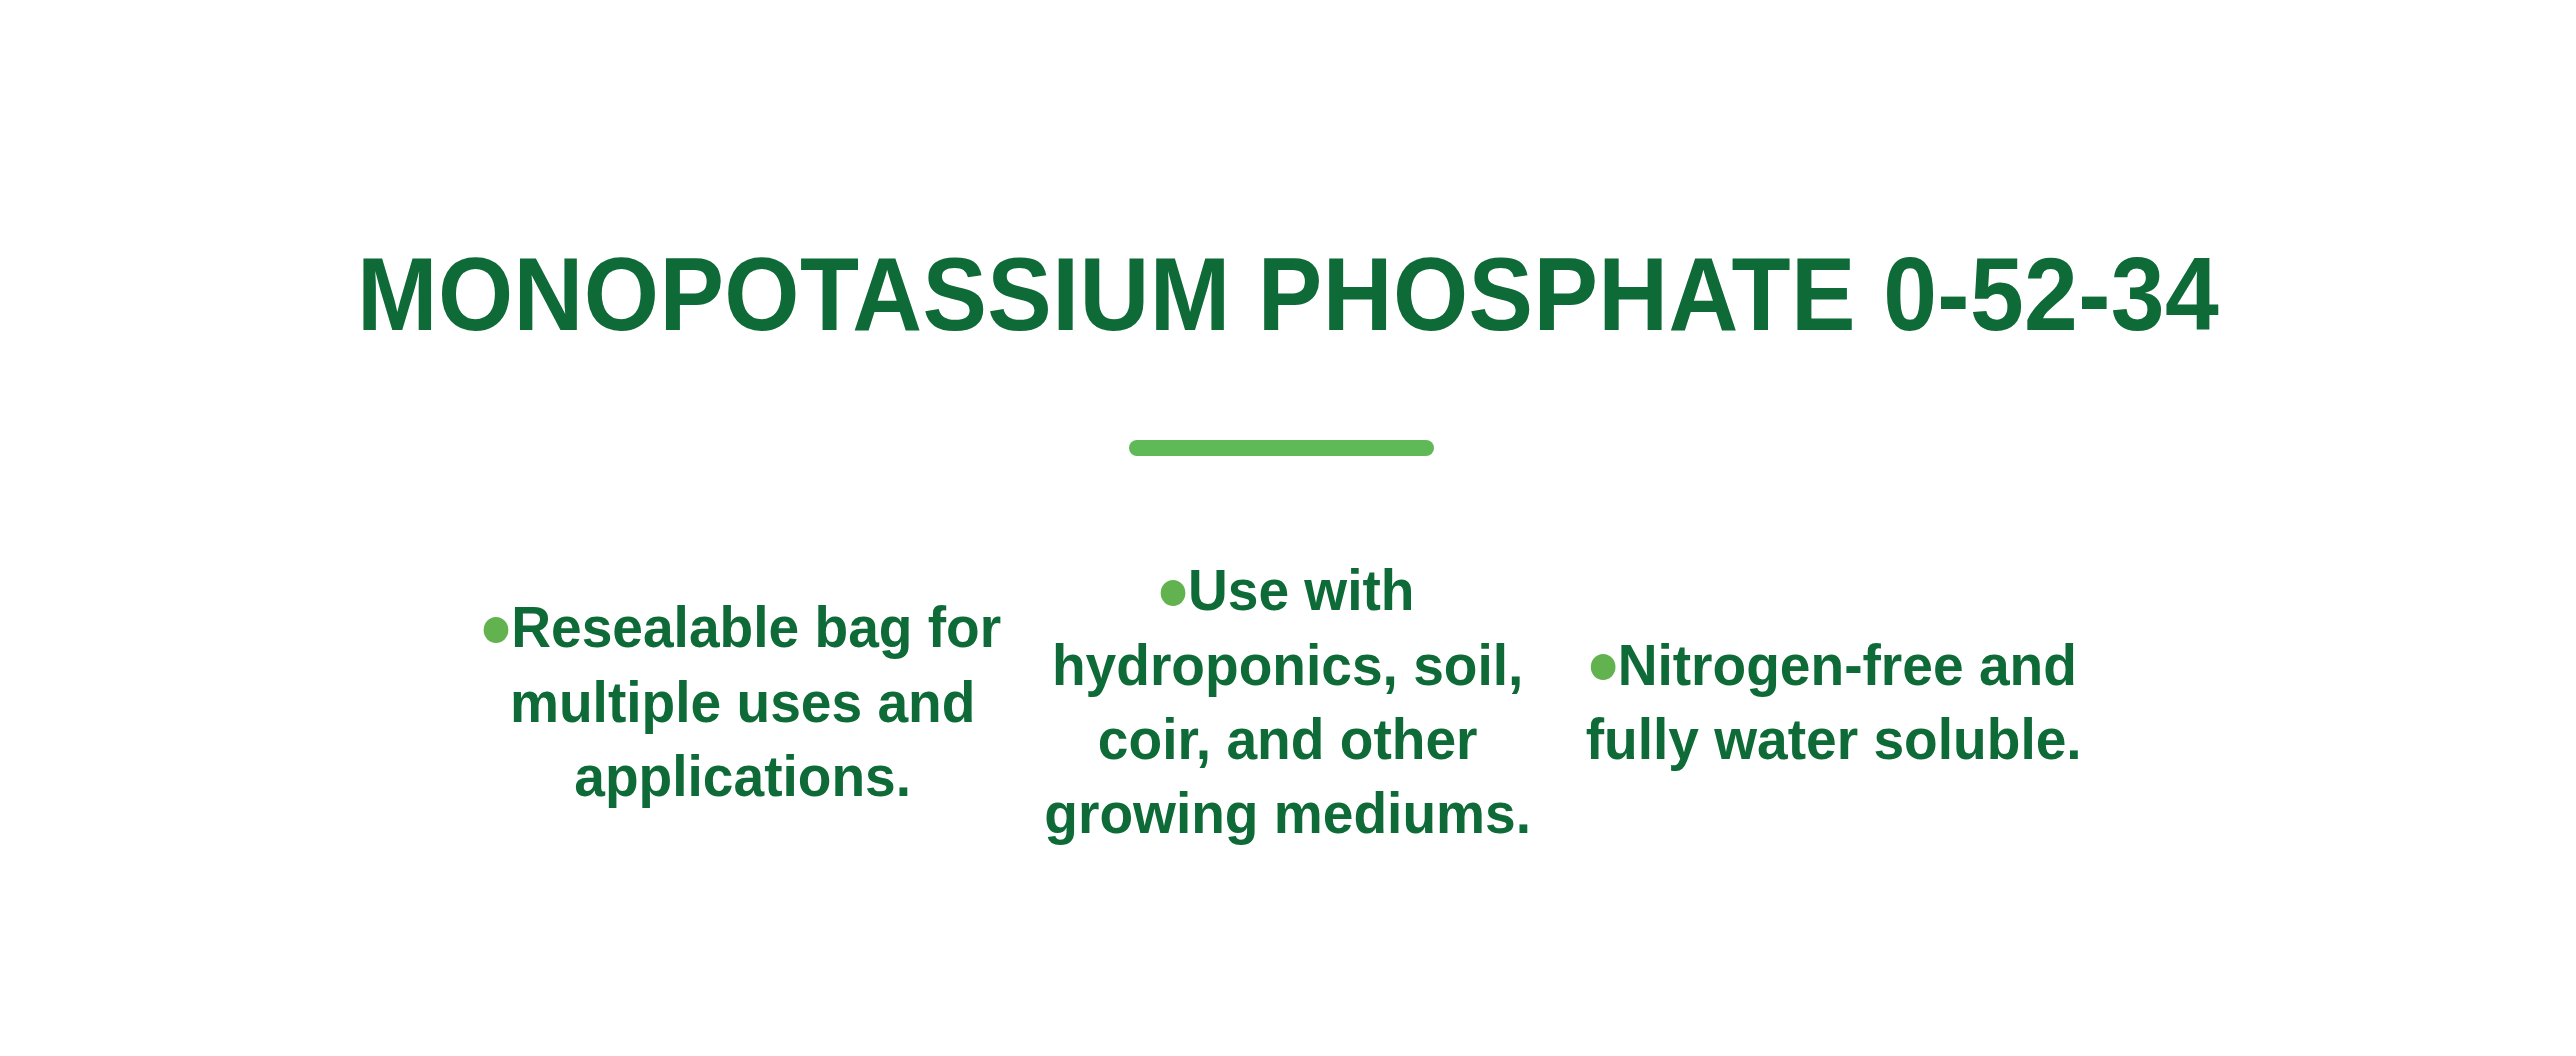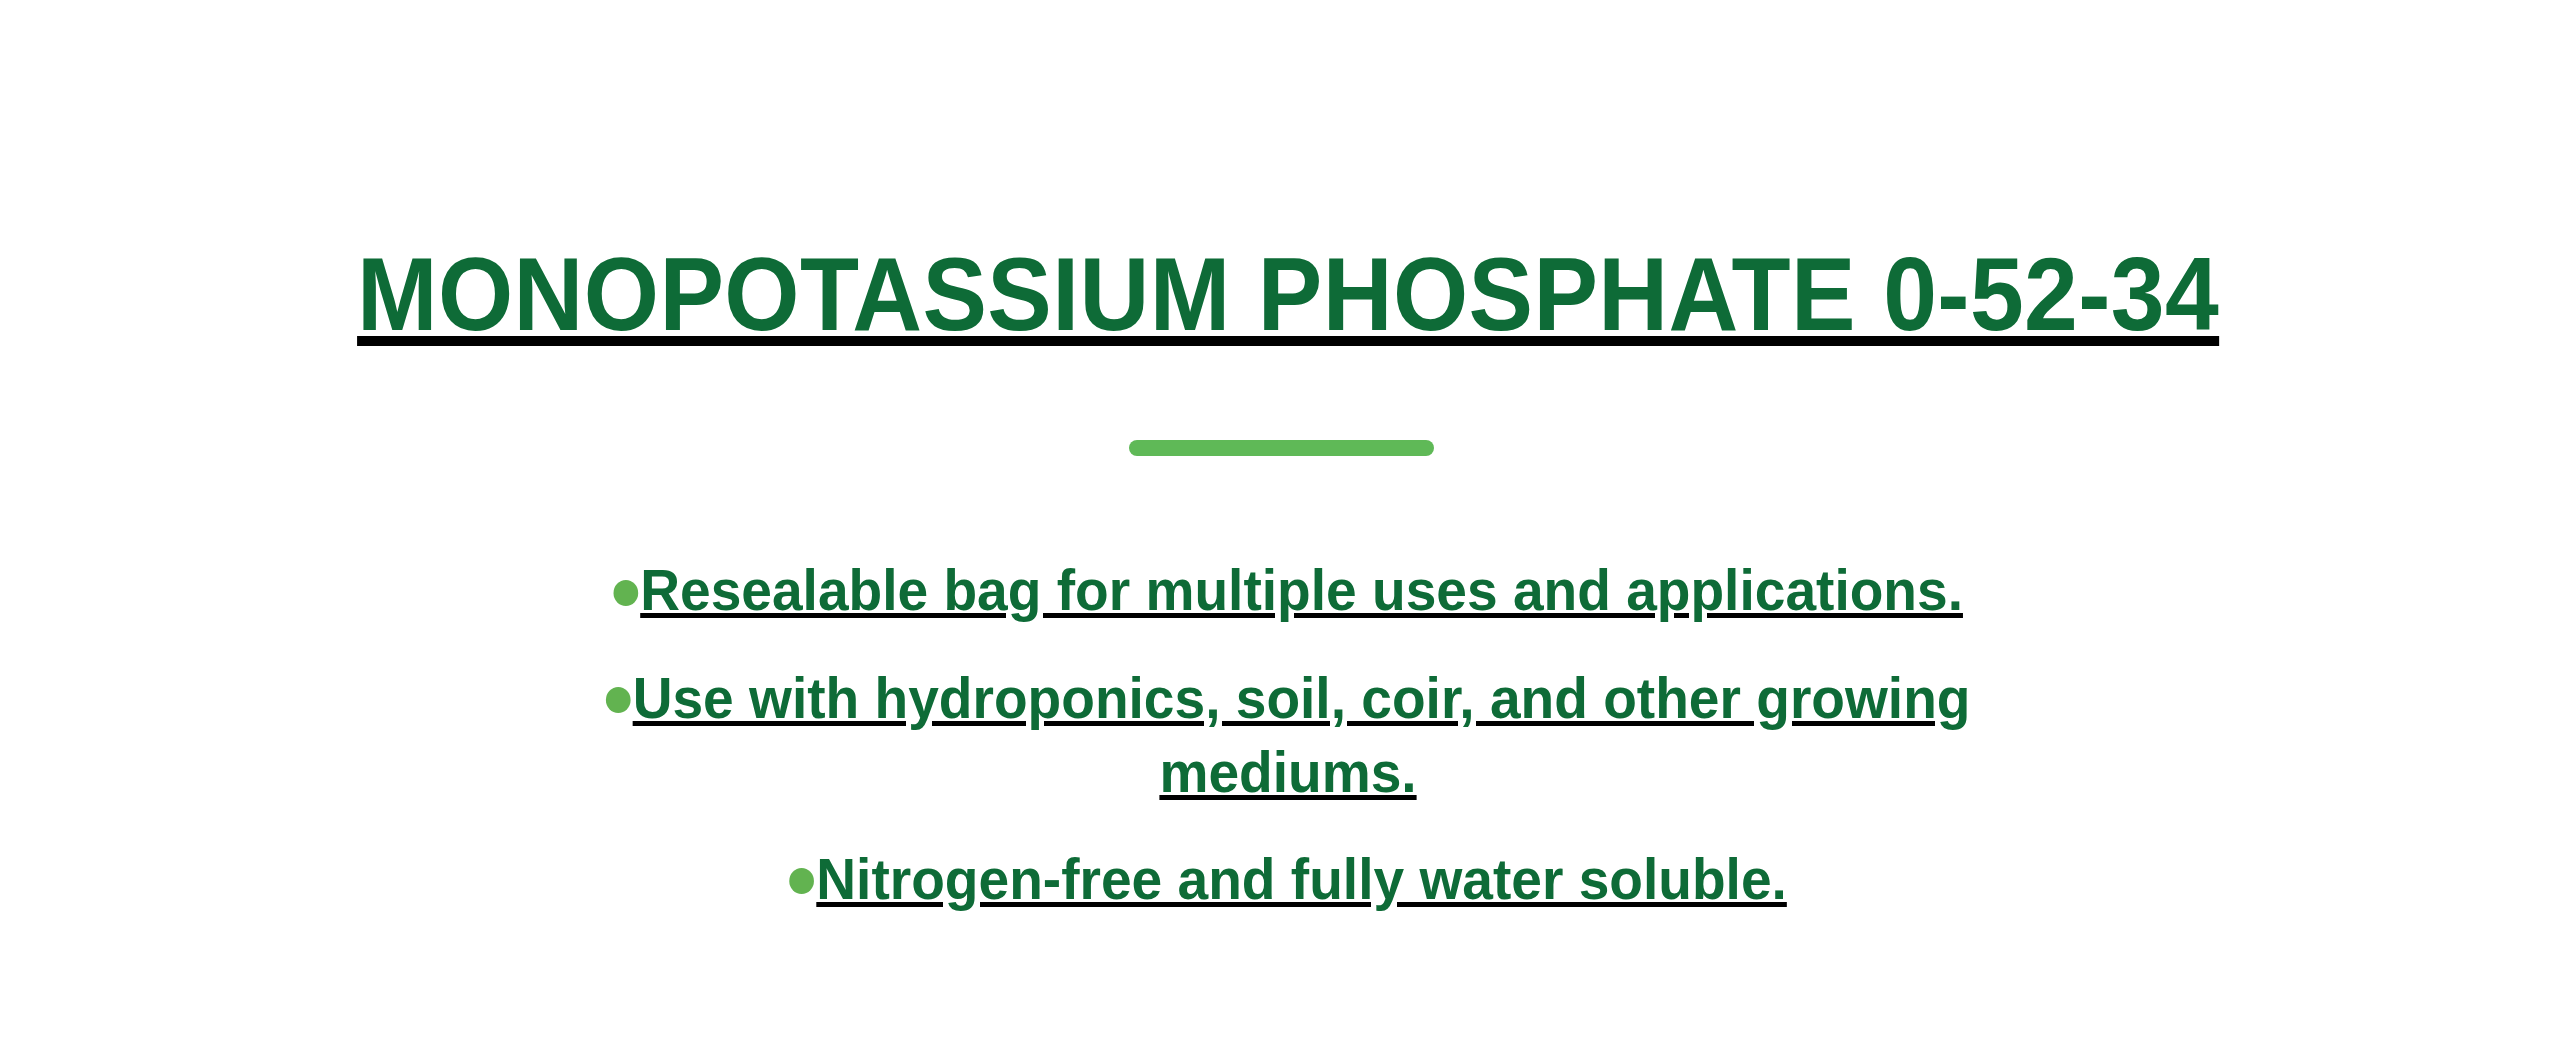--- a/index.html
+++ b/index.html
@@ -15,21 +15,20 @@
   }
 
   .feature-panel {
     position: relative;
     width: 2576px;
     height: 1057px;
     background: #ffffff;
     display: flex;
     flex-direction: column;
     align-items: center;
-    text-decoration: underline;
   }
 
   
   .title-block {
     width: 100%;
     display: flex;
     flex-direction: column;
     align-items: center;
     margin-top: 172px;
   }
@@ -55,23 +54,21 @@
     height: 16px;
     border-radius: 8px;
     background: #5fb957;
   }
 
   
   .feature-list {
     margin-top: 97px;
     width: 1636px;
     display: flex;
-    flex-direction: column;
     align-items: center;
-    gap: 33px;
   }
 
   .feature-item {
     display: block;
     width: 100%;
     text-align: center;
     font-family: "Liberation Sans Narrow", "Liberation Sans", sans-serif;
     font-weight: bold;
     font-size: 58px;
     line-height: 1.28;

